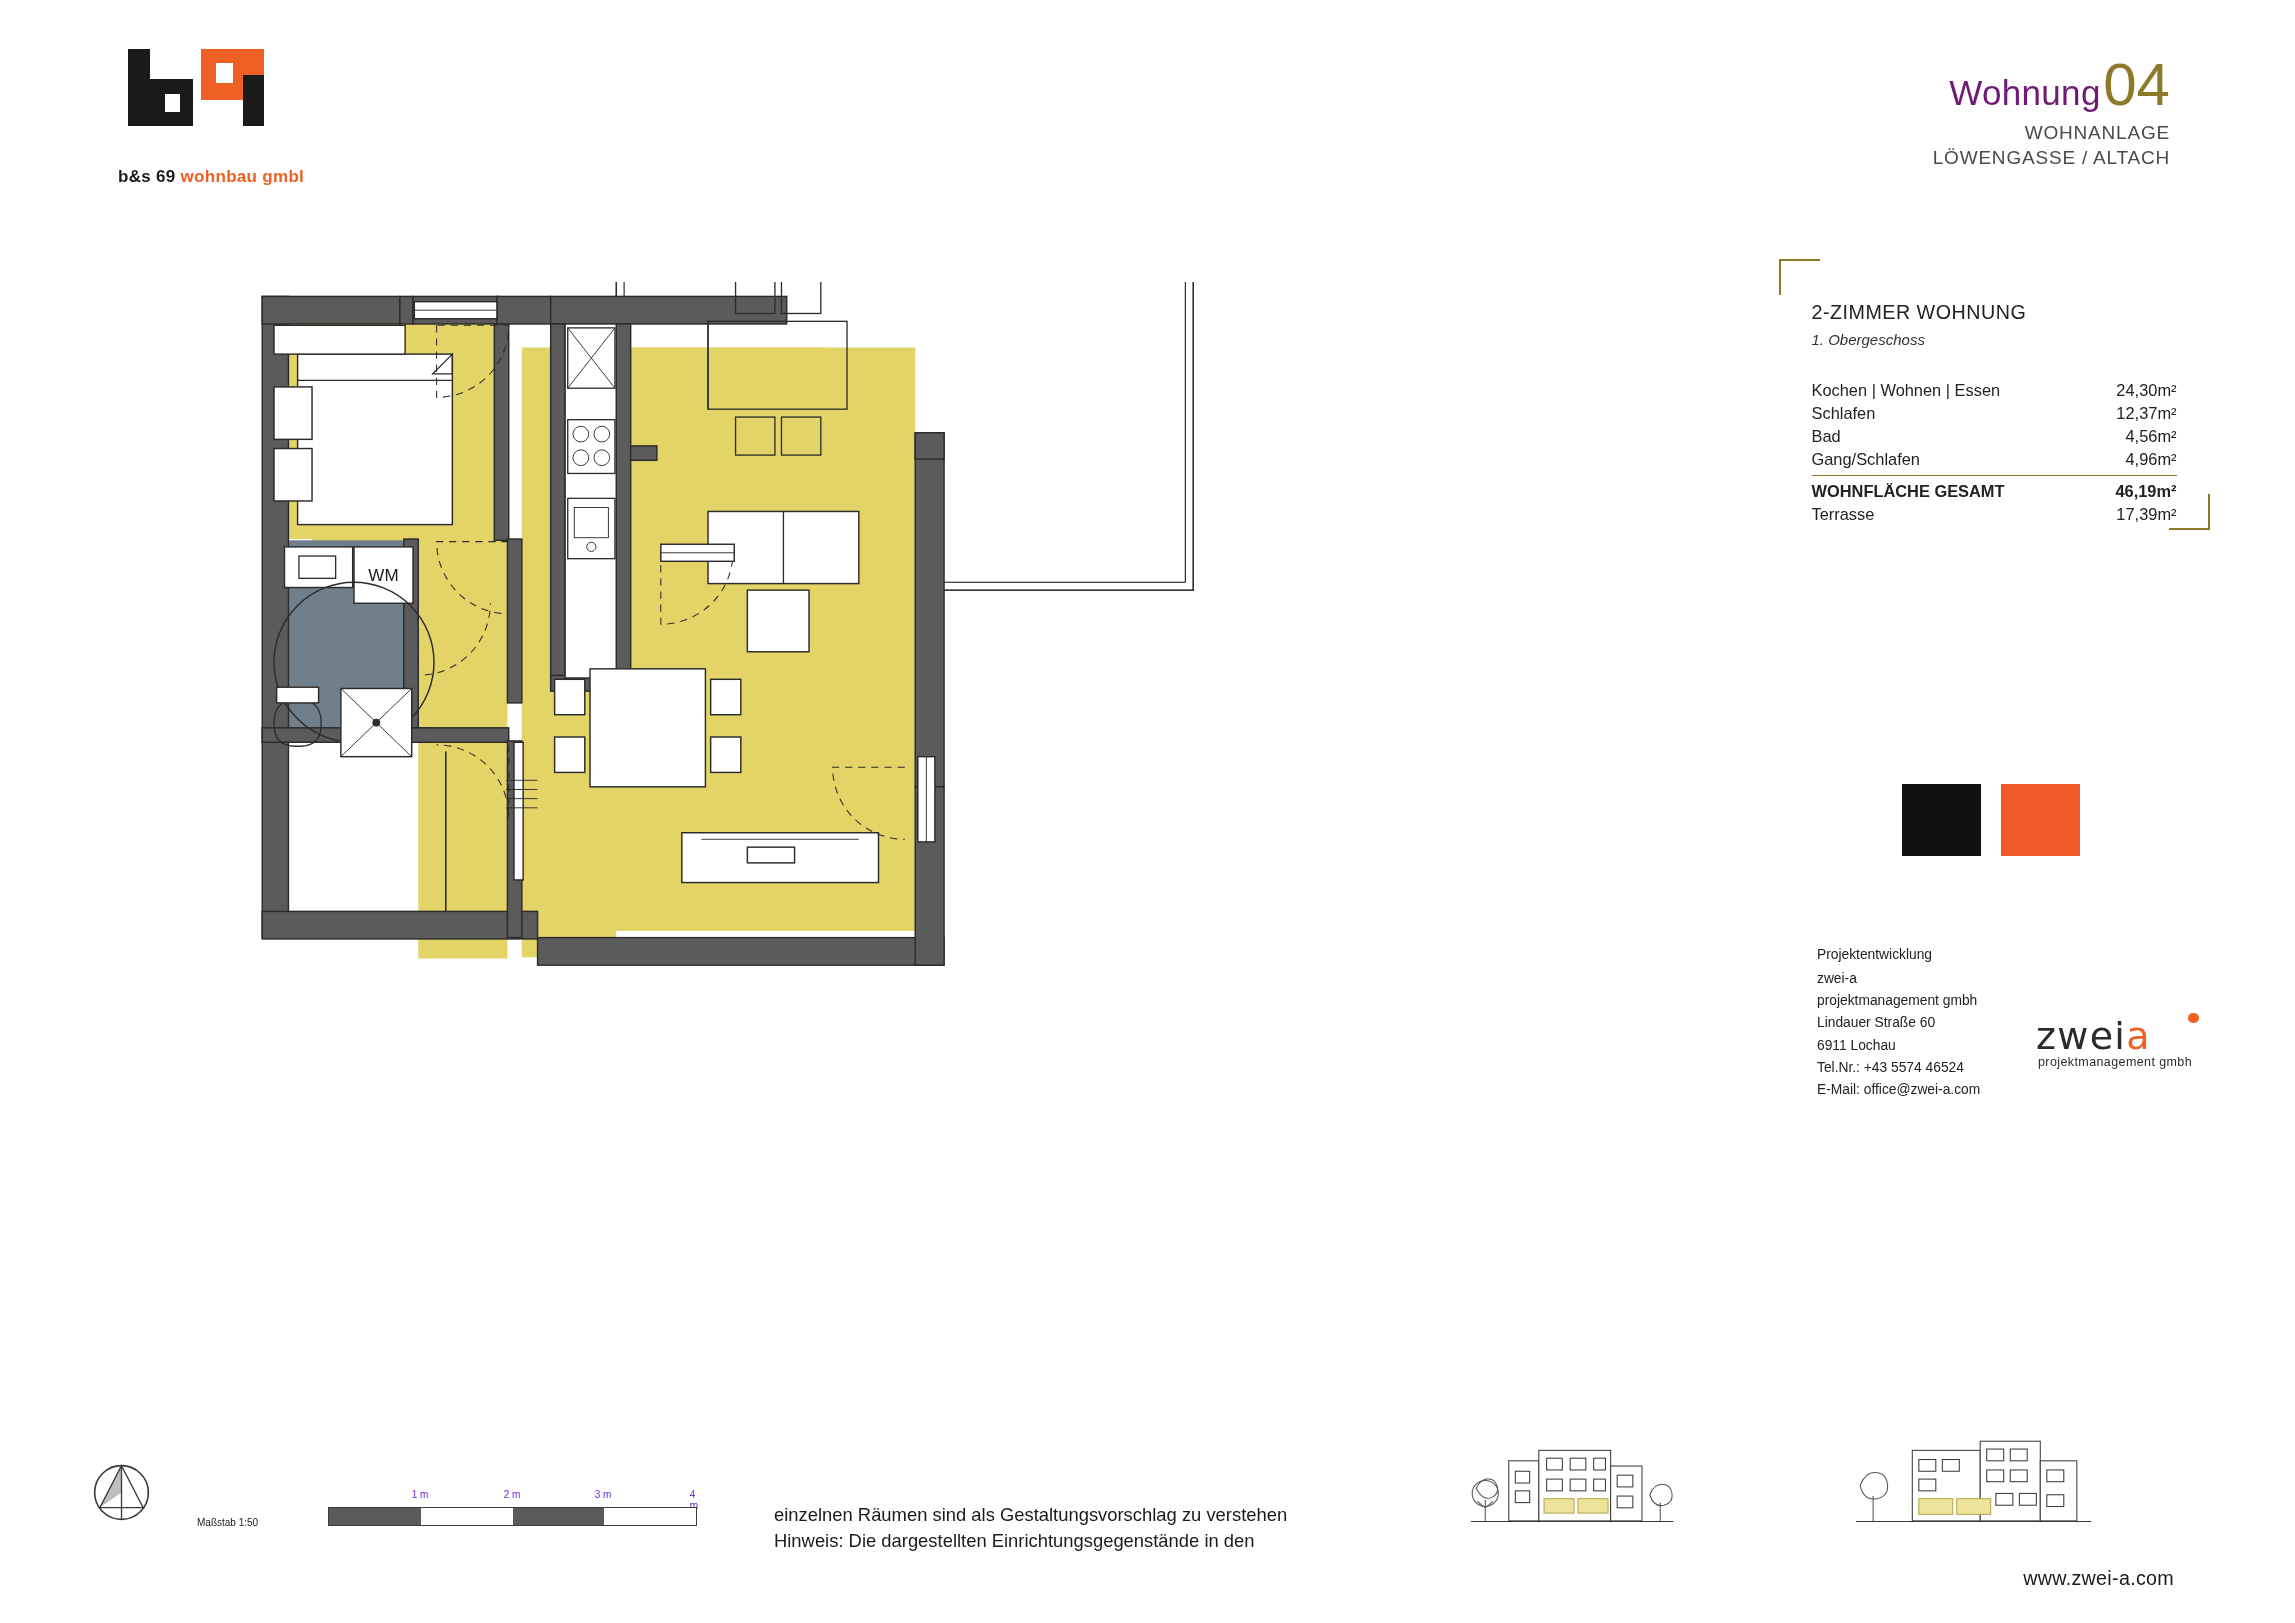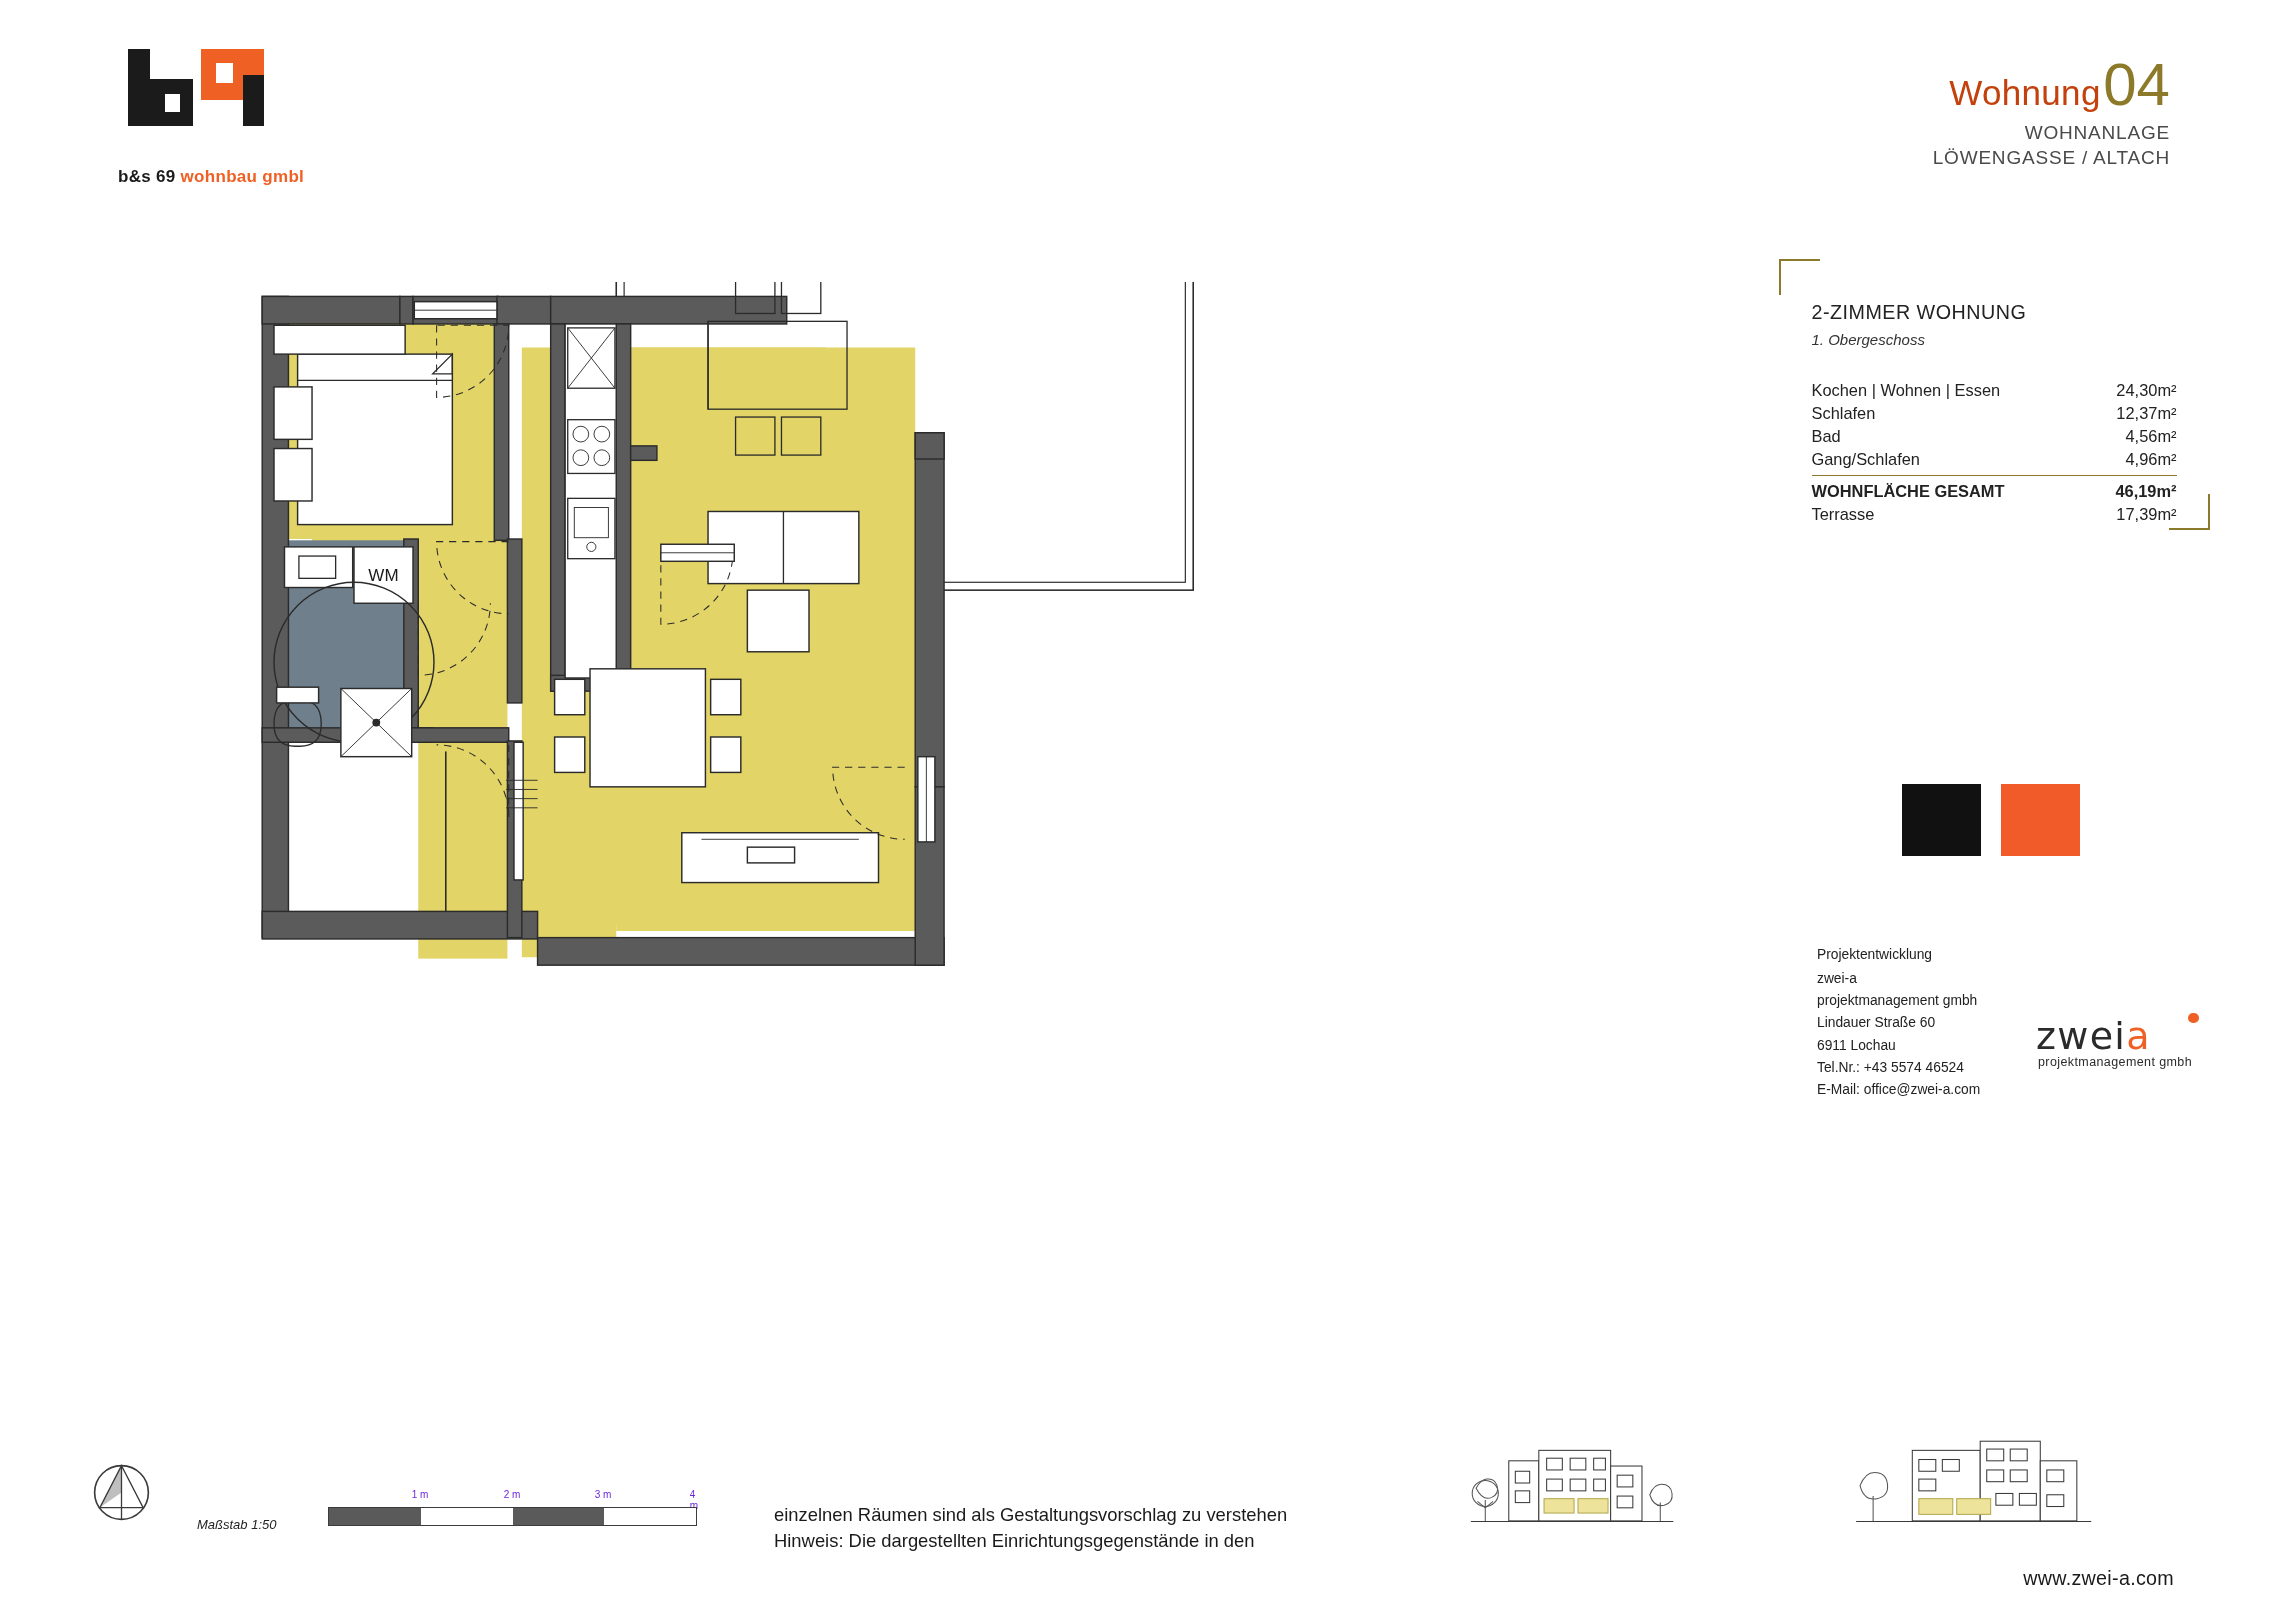--- a/index.html
+++ b/index.html
@@ -55,21 +55,21 @@
   }
   #header-right .wohnung-line {
     display: flex;
     align-items: baseline;
     justify-content: flex-end;
     color: #8c7a2a;
   }
   #header-right .wohnung-word {
     font-size: 35px;
     letter-spacing: 0.3px;
-    color: #c2410c;
+    color: #701a75;
   }
   #header-right .wohnung-num {
     font-size: 60px;
     line-height: 0.95;
     color: #8c7a2a;
     margin-left: 2.6px;
   }
   #header-right .sub1 {
     margin-top: 9.2px;
     font-size: 19px;
@@ -210,23 +210,22 @@
   #scalebar {
     position: absolute;
     left: 197px;
     top: 1489px;
     width: 525px;
   }
   #scalebar .label {
     position: absolute;
     left: 0;
     top: 27.5px;
-    font-size: 13px;
+    font-size: 10px;
     color: #222;
-    font-style: italic;
   }
   #scalebar .ticks {
     position: absolute;
     left: 131px;
     top: 0px;
     width: 367px;
     height: 15.7px;
   }
   #scalebar .ticks .tl {
     position: absolute;

